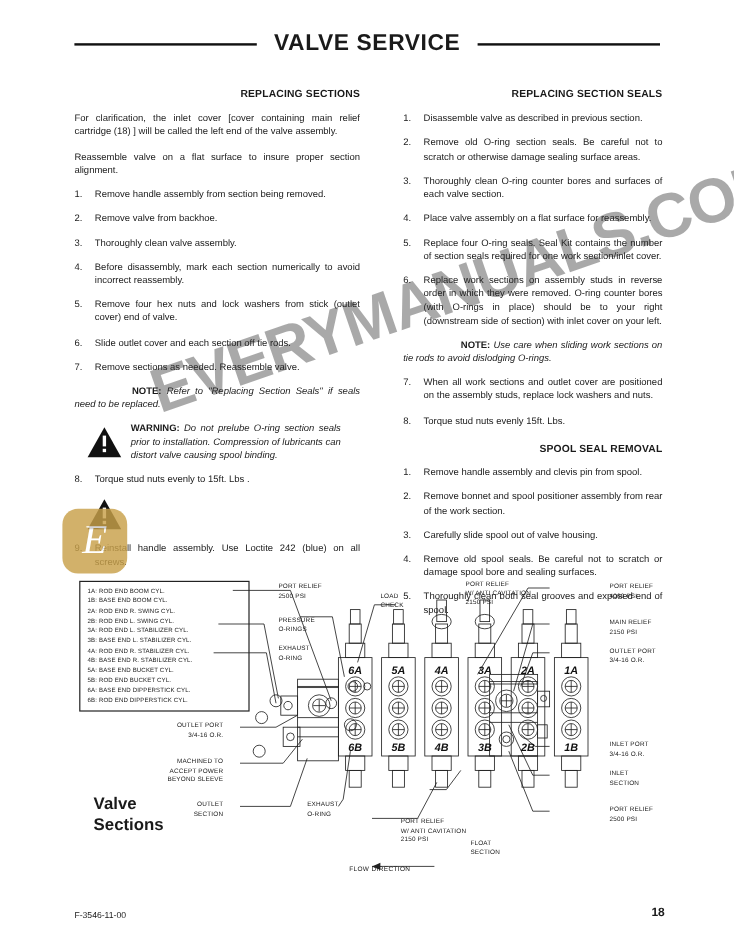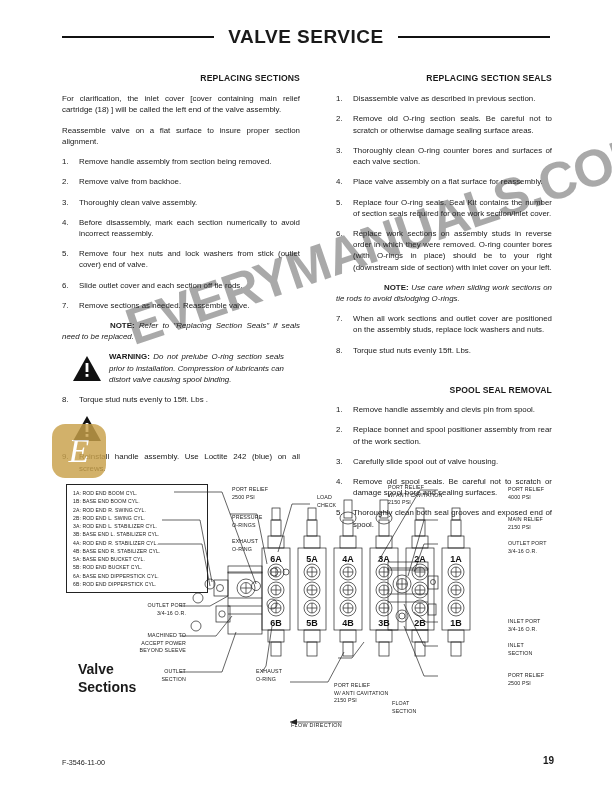--- a/index.html
+++ b/index.html
@@ -58,21 +58,21 @@
   .col-left { left: 62px; }
   .col-right { left: 336px; width: 216px; }
 
   .sec-head {
     font-size: 8.6px;
     font-weight: bold;
     letter-spacing: 0.15px;
     margin: 0 0 9px 0;
     text-align: right;
   }
-  .sec-head.spaced { margin-top: 28px; margin-bottom: 8px; }
+  .sec-head.spaced { margin-top: 12px; margin-bottom: 8px; }
 
   p.para {
     margin: 0 0 9px 0;
     text-align: justify;
   }
 
   ol.steps {
     list-style: none;
     margin: 0;
     padding: 0;
@@ -117,24 +117,25 @@
   .adm .txt {
     flex: 1 1 auto;
     font-style: italic;
     text-align: justify;
   }
   .adm .txt b { font-style: normal; font-weight: bold; }
 
   
   .diagram {
     position: absolute;
-    left: 52px;
+    left: 72px;
     top: 476px;
     width: 500px;
     height: 268px;
+    font-style: italic;
   }
   .diagram svg { display: block; }
 
   
   .legend {
     position: absolute;
     left: 66px;
     top: 484px;
     width: 142px;
     border: 1px solid #222;
@@ -307,21 +308,21 @@
 
     <ol class="steps">
       <li><span class="num">7.</span><span>When all work sections and outlet cover are positioned on the assembly studs, replace lock washers and nuts.</span></li>
       <li><span class="num">8.</span><span>Torque stud nuts evenly 15ft. Lbs.</span></li>
     </ol>
 
     <div class="sec-head spaced">SPOOL SEAL REMOVAL</div>
 
     <ol class="steps">
       <li><span class="num">1.</span><span>Remove handle assembly and clevis pin from spool.</span></li>
-      <li><span class="num">2.</span><span>Replace bonnet and spool positioner assembly from rear of the work section.</span></li>
+      <li><span class="num">2.</span><span>Remove bonnet and spool positioner assembly from rear of the work section.</span></li>
       <li><span class="num">3.</span><span>Carefully slide spool out of valve housing.</span></li>
       <li><span class="num">4.</span><span>Remove old spool seals. Be careful not to scratch or damage spool bore and sealing surfaces.</span></li>
       <li><span class="num">5.</span><span>Thoroughly clean both seal grooves and exposed end of spool.</span></li>
     </ol>
   </div>
 
   <div class="diagram">
     <svg width="500" height="268" viewBox="0 0 500 268">
       <g stroke="#222" stroke-width="0.7" fill="none">
 
@@ -556,20 +557,20 @@
 W/ ANTI CAVITATION
 2150 PSI</div>
   <div class="callout" style="left:392px; top:700px;">FLOAT
 SECTION</div>
 
   <div class="valve-sections-label">Valve
 Sections</div>
   <div class="flowdir">FLOW DIRECTION</div>
 
   <div class="footer-code">F-3546-11-00</div>
-  <div class="footer-page">19</div>
+  <div class="footer-page">18</div>
 
   <div class="watermark">
     <div class="wm-text">EVERYMANUALS.COM</div>
     <div class="wm-badge">E</div>
   </div>
 
 </div>
 
 </body></html>

